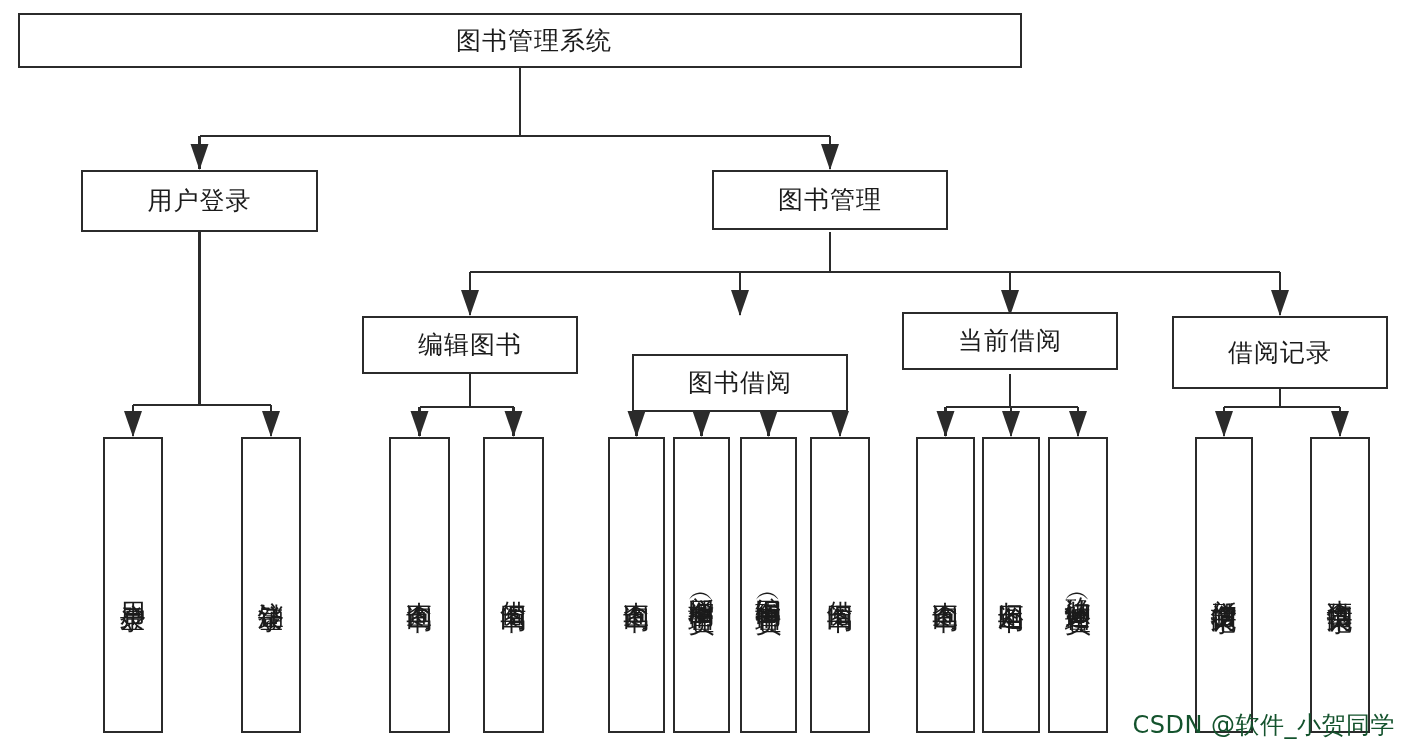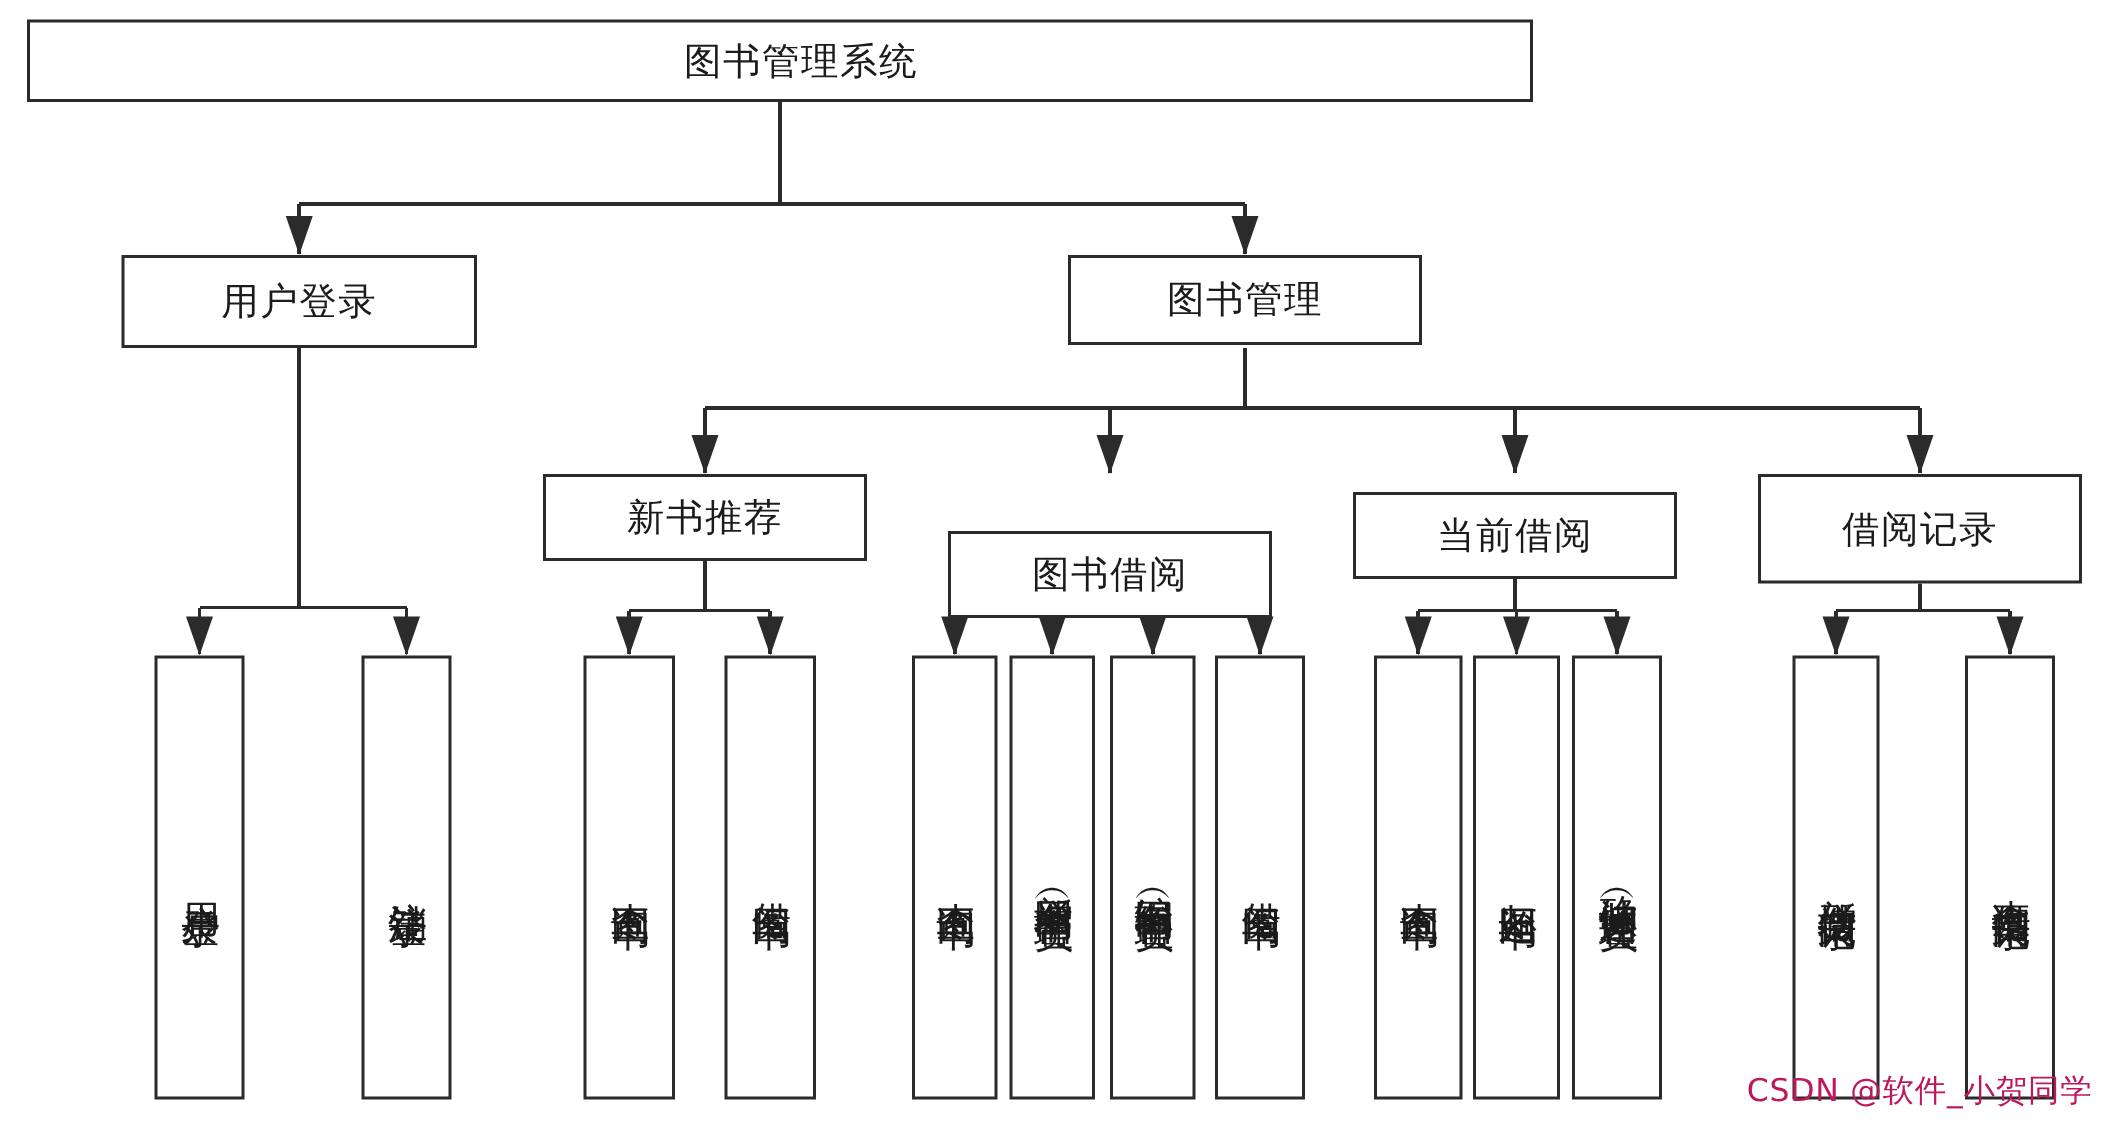--- a/index.html
+++ b/index.html
@@ -49,22 +49,22 @@
   }
   .node.vert span {
     writing-mode: vertical-rl;
     text-orientation: upright;
     display: block;
   }
   #watermark {
     position: absolute;
     right: 10px;
     bottom: 6px;
-    font-size: 21px;
-    color: #be185d;
+    font-size: 24px;
+    color: #14532d;
     letter-spacing: 0.5px;
     white-space: nowrap;
     font-family: "DejaVu Sans", "Liberation Sans", sans-serif;
   }
 </style>
 </head>
 <body>
 
 <div id="canvas">
 
@@ -128,26 +128,26 @@
   </div>
 
   <div class="node horiz" id="n-l2_0" style="left: 81px; top: 170px; width: 237px; height: 62px;">
     <span>用户登录</span>
   </div>
   <div class="node horiz" id="n-l2_1" style="left: 712px; top: 170px; width: 236px; height: 60px;">
     <span>图书管理</span>
   </div>
 
   <div class="node horiz" id="n-l3_0" style="left: 362px; top: 316px; width: 216px; height: 58px;">
-    <span>新书推荐</span>
+    <span>编辑图书</span>
   </div>
   <div class="node horiz" id="n-l3_1" style="left: 632px; top: 316px; width: 216px; height: 58px; margin-top: 38px;">
     <span>图书借阅</span>
   </div>
-  <div class="node horiz" id="n-l3_2" style="left: 902px; top: 328px; width: 216px; height: 58px;">
+  <div class="node horiz" id="n-l3_2" style="left: 902px; top: 312px; width: 216px; height: 58px;">
     <span>当前借阅</span>
   </div>
   <div class="node horiz" id="n-l3_3" style="left: 1172px; top: 316px; width: 216px; height: 73px;">
     <span>借阅记录</span>
   </div>
 
   <div class="node vert" id="n-leaf_0" style="left: 103px; top: 437px; width: 60px; height: 296px;">
     <span>用户登录</span>
   </div>
   <div class="node vert" id="n-leaf_1" style="left: 241px; top: 437px; width: 60px; height: 296px;">

